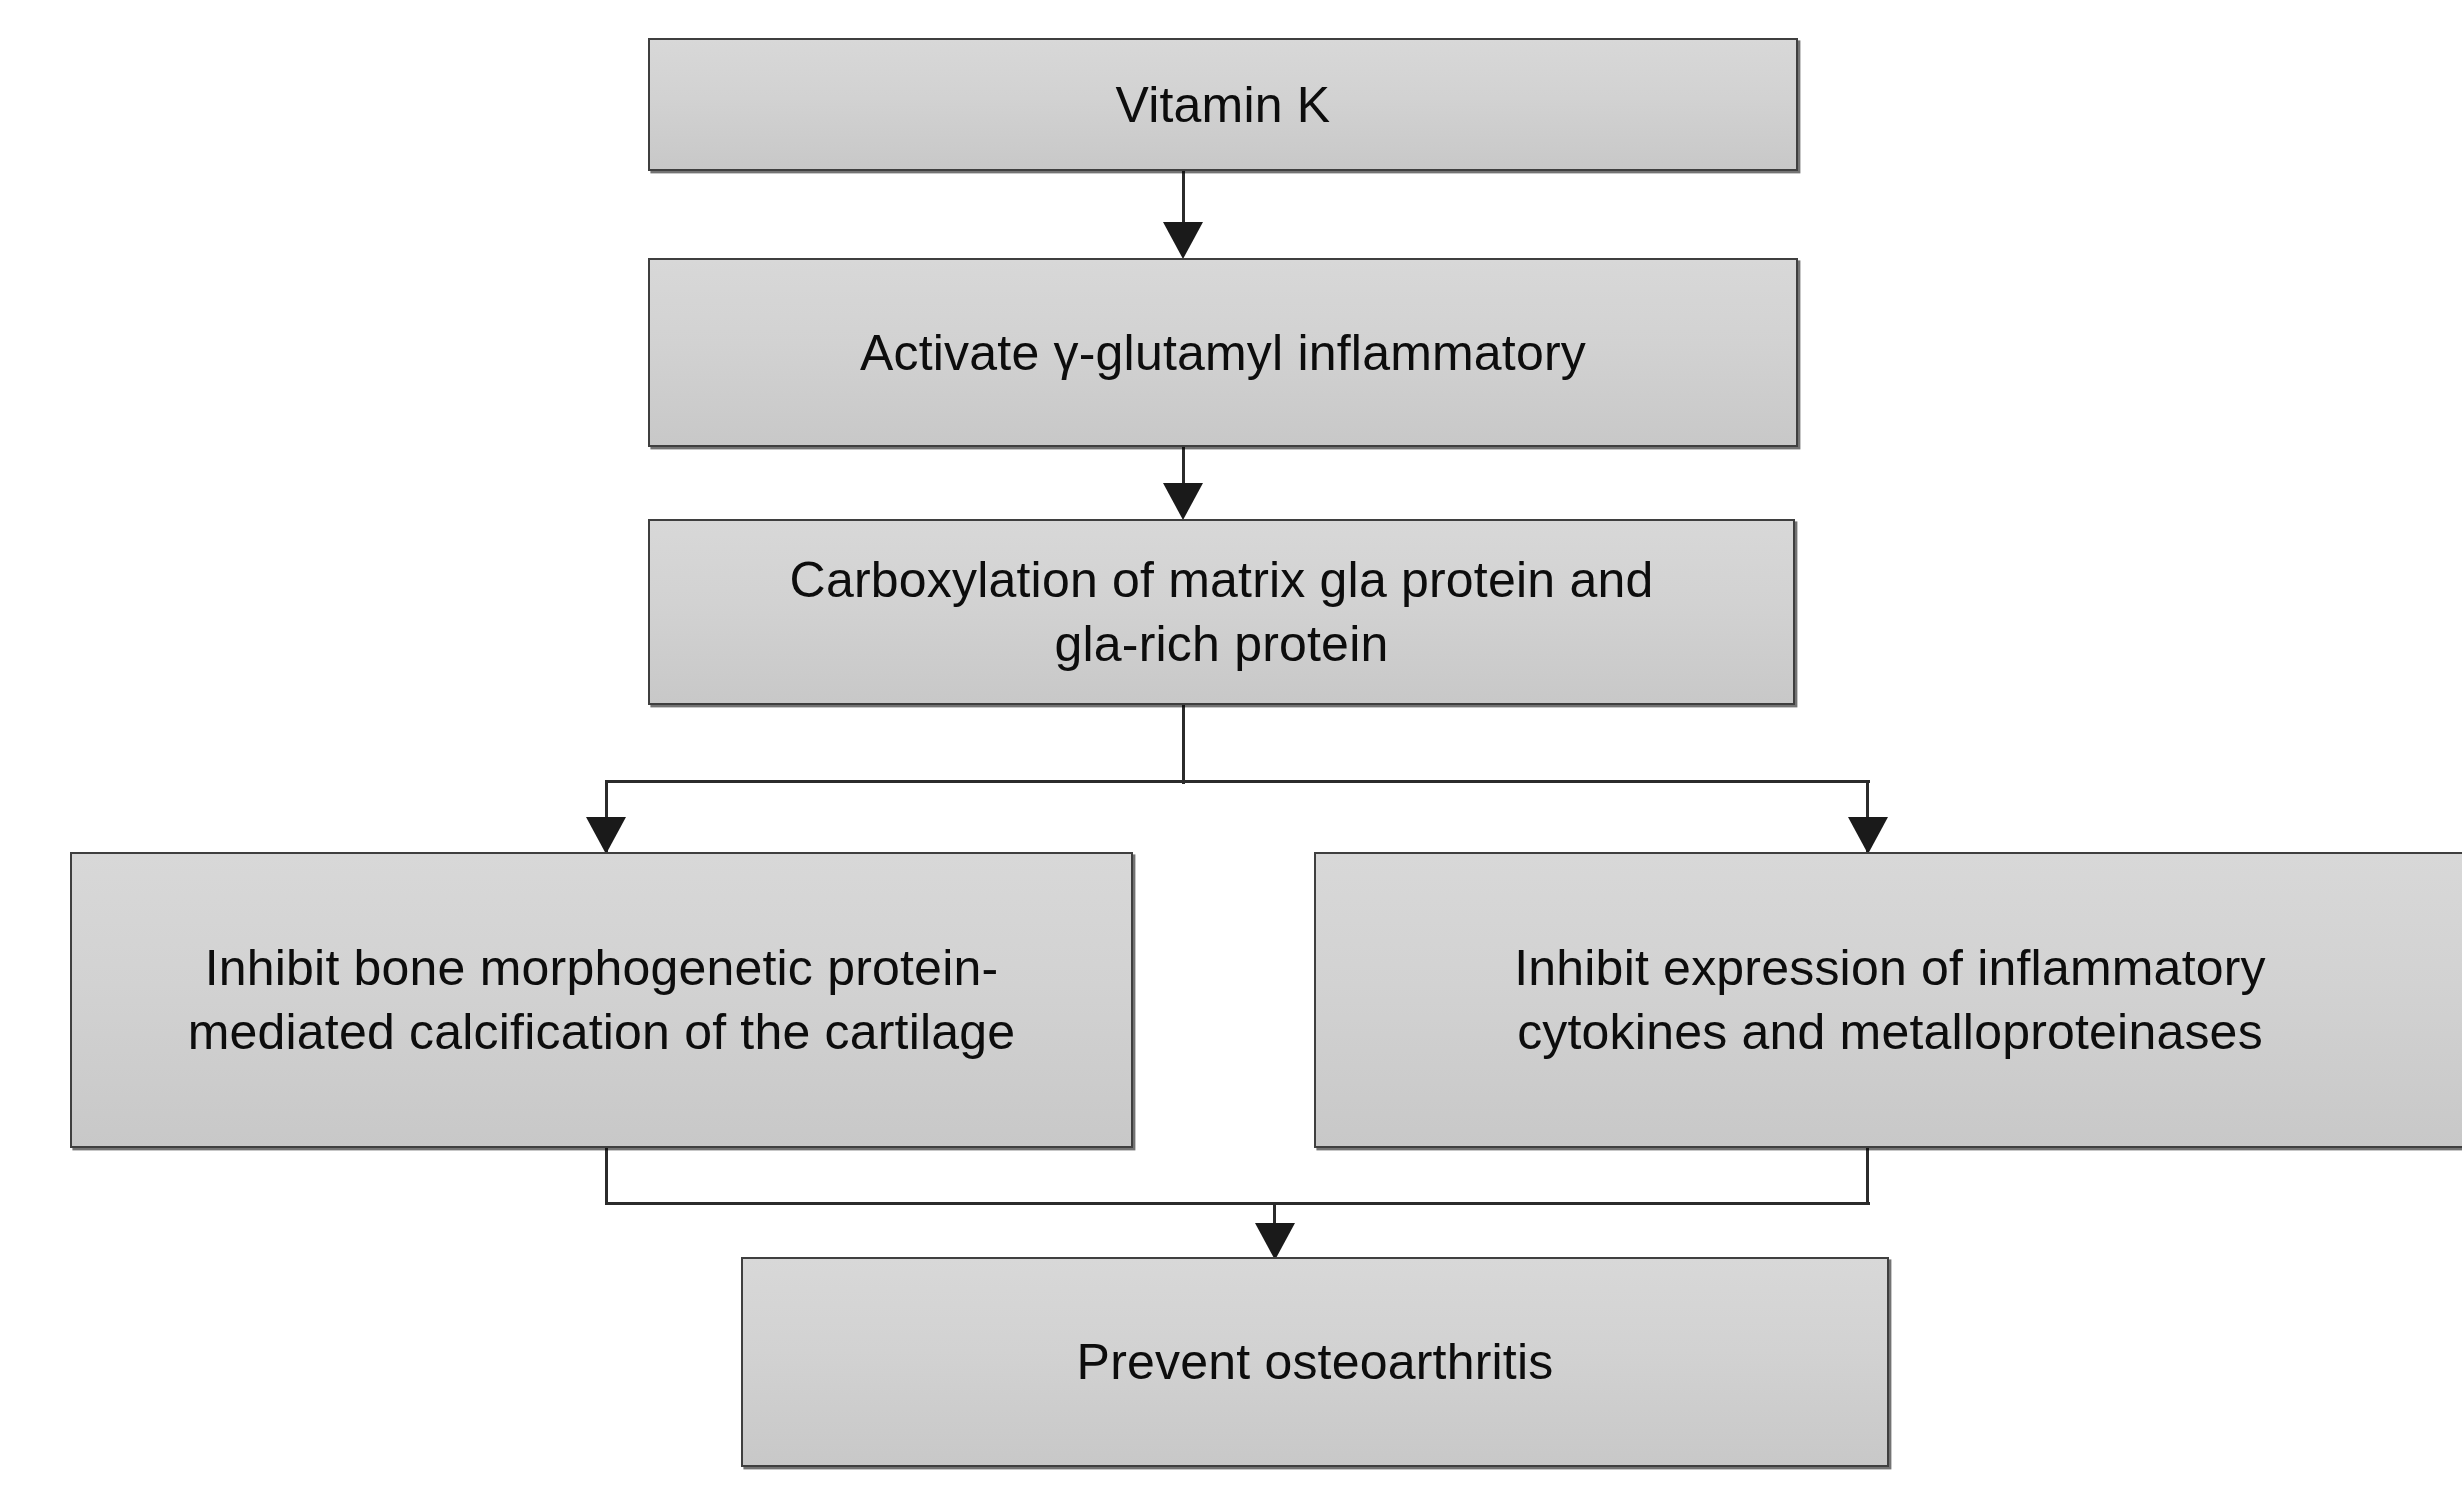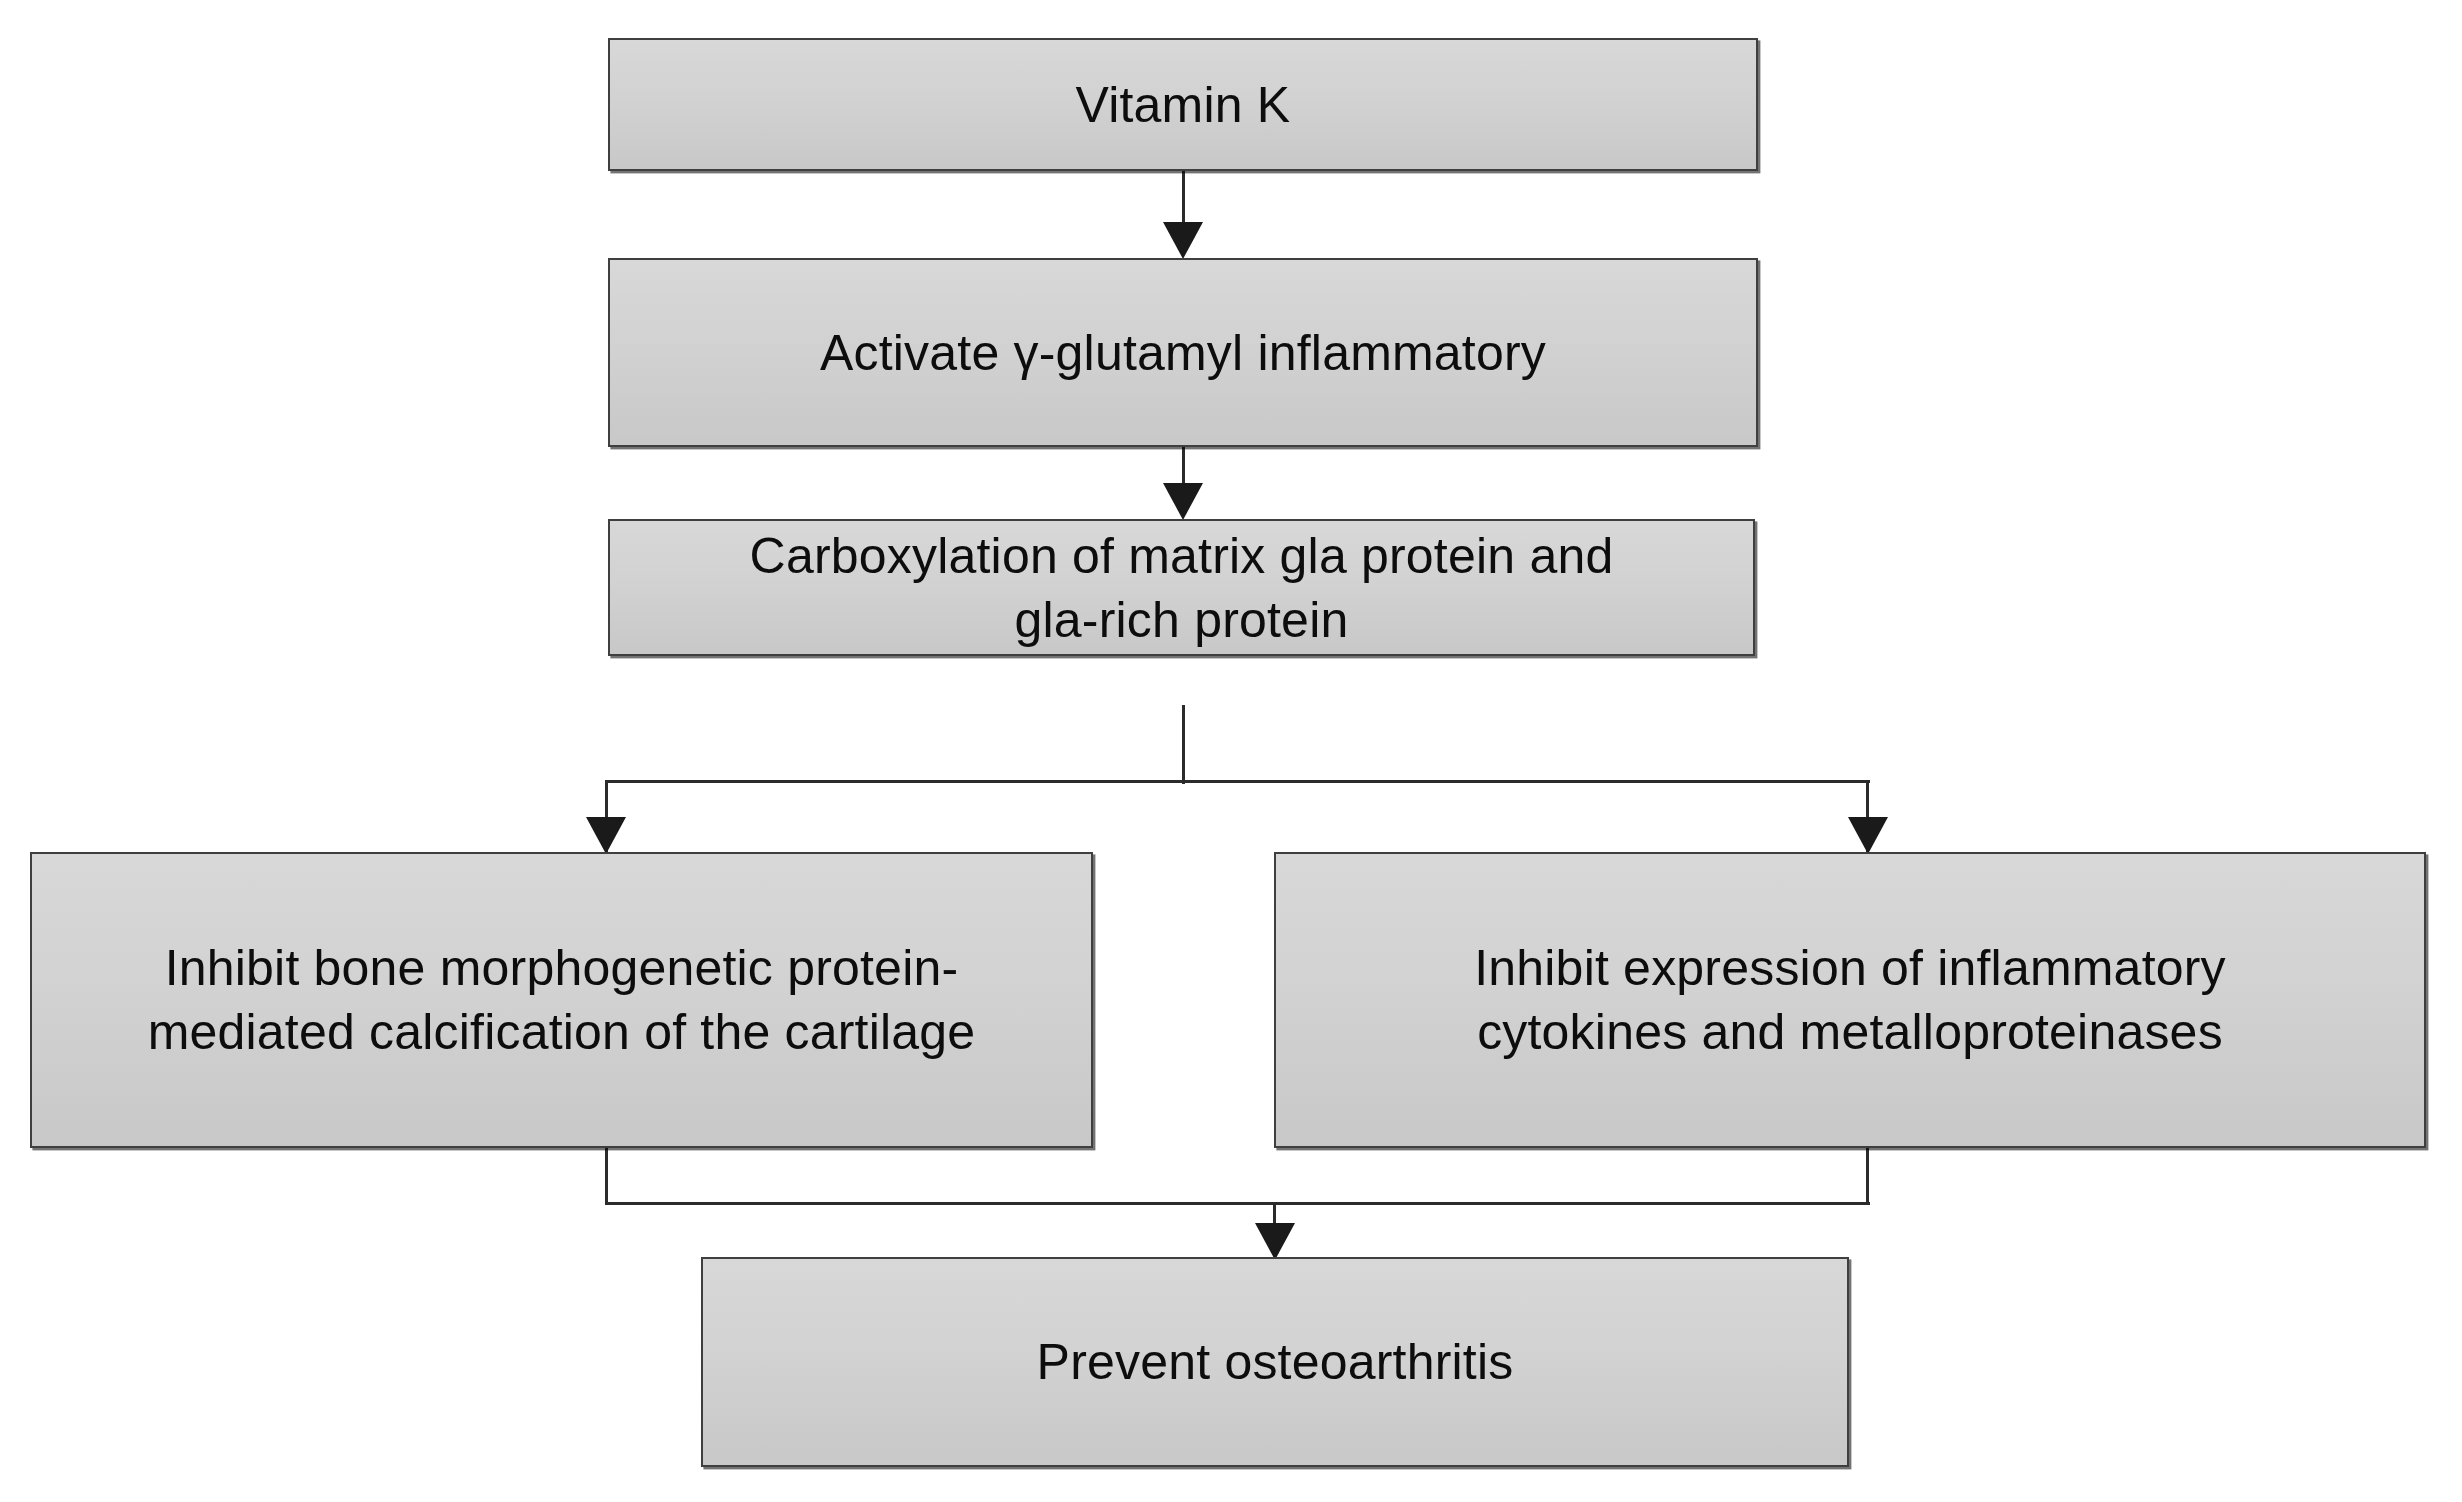--- a/index.html
+++ b/index.html
@@ -20,35 +20,36 @@
   .node {
     position: absolute;
     box-sizing: border-box;
     background: linear-gradient(to bottom, #d8d8d8 0%, #d2d2d2 45%, #c8c8c8 100%);
     border: 2.4px solid #3f3f3f;
     box-shadow: 2.4px 2.4px 0 rgba(0,0,0,0.55);
     display: flex;
     align-items: center;
     justify-content: center;
     text-align: center;
+    margin-left: 40px;
   }
   .node .label {
     display: block;
     color: #0d0d0d;
     font-size: 50px;
     line-height: 1.28;
     letter-spacing: 0.2px;
     padding: 0 19px;
     white-space: pre-line;
   }
 
   
   #node-vitamin-k        { left: 608px;  top: 38px;   width: 1150px; height: 133px; }
   #node-activate-gguc    { left: 608px;  top: 258px;  width: 1150px; height: 189px; }
-  #node-carboxylation    { left: 608px;  top: 519px;  width: 1147px; height: 137px; }
+  #node-carboxylation    { left: 608px;  top: 519px;  width: 1147px; height: 186px; }
   #node-inhibit-bmp      { left: 30px;   top: 852px; width: 1063px; height: 296px; }
   #node-inhibit-cytokine { left: 1274px; top: 852px; width: 1152px; height: 296px; }
   #node-prevent-oa       { left: 701px;  top: 1257px; width: 1148px; height: 210px; }
 
   
   .conn-v {            
     position: absolute;
     width: 3.2px;
     background: #2b2b2b;
   }

